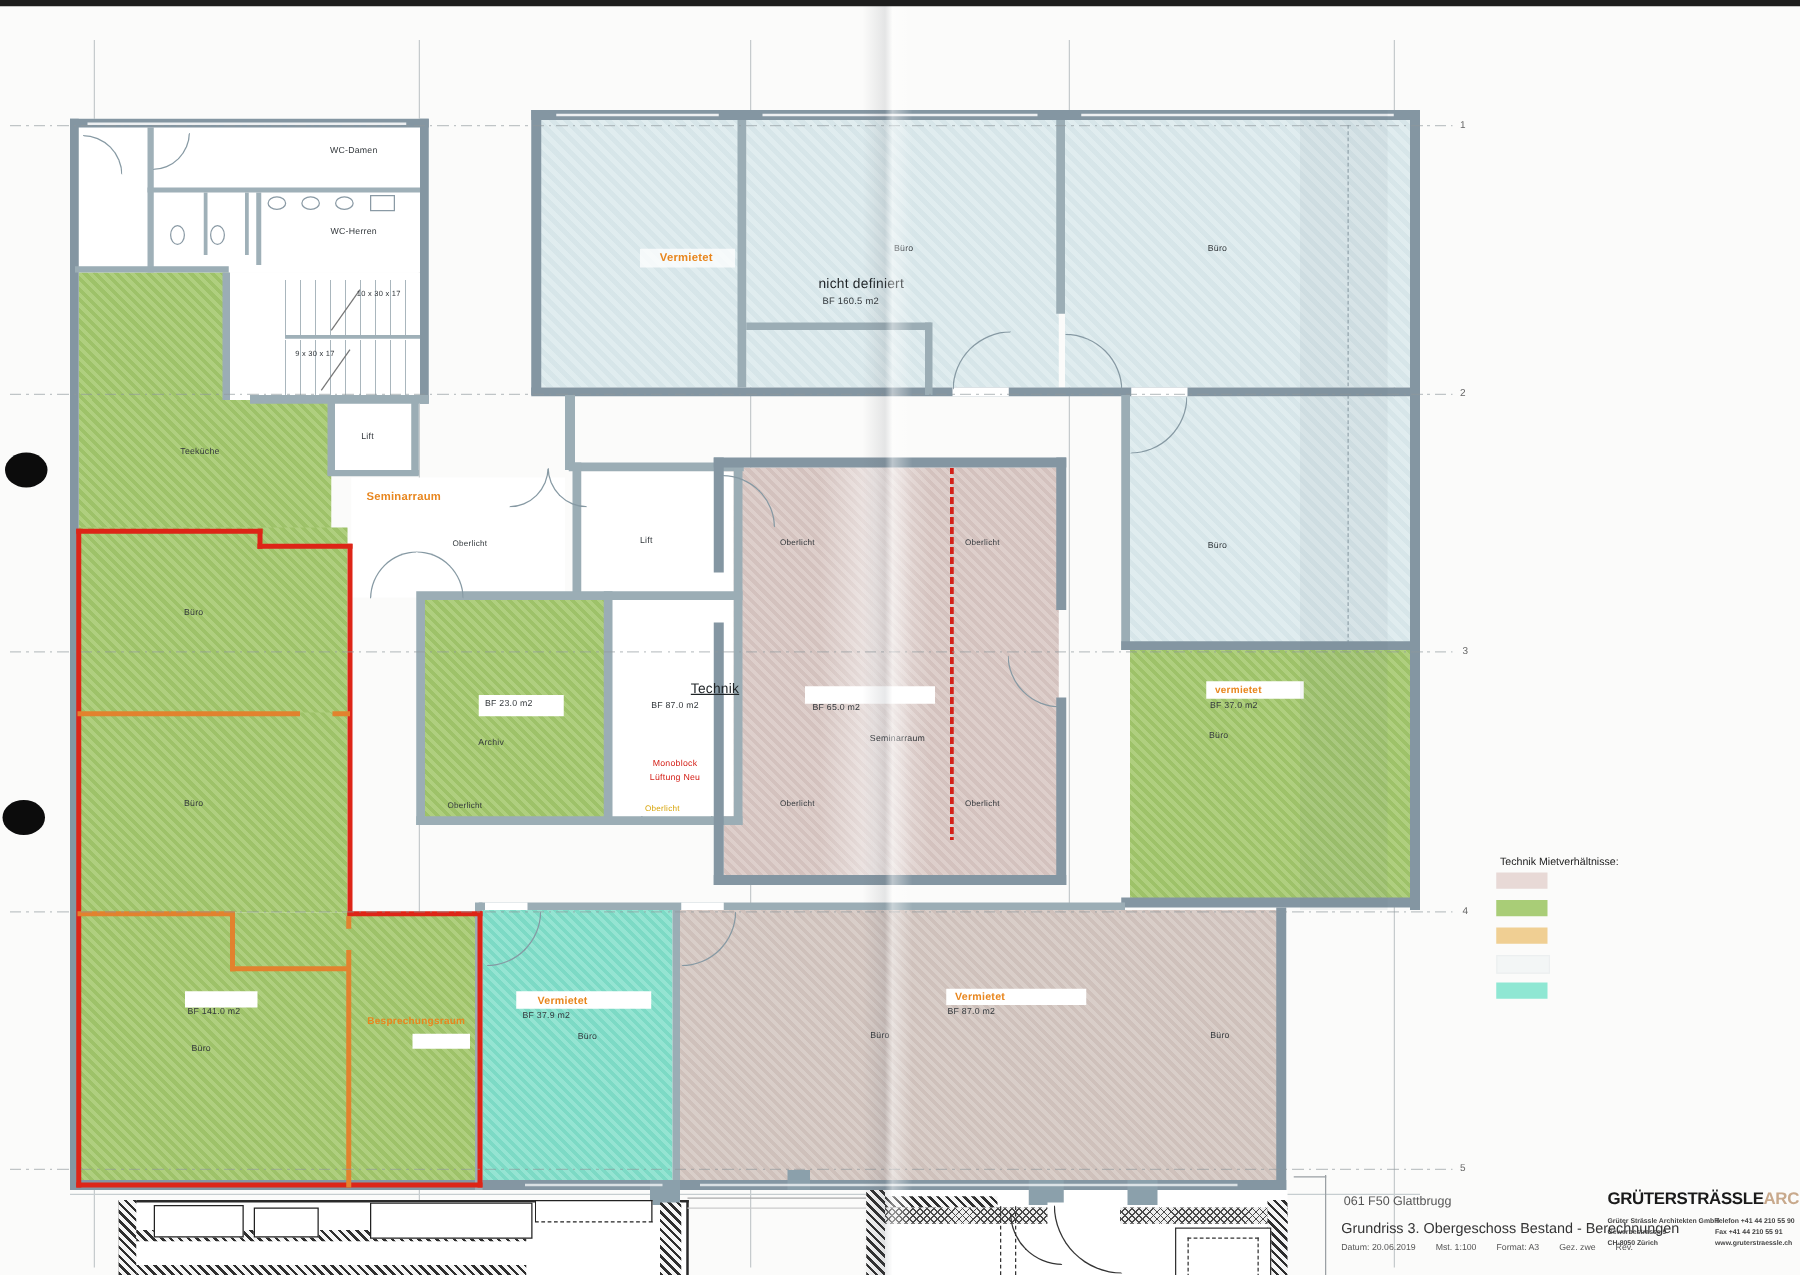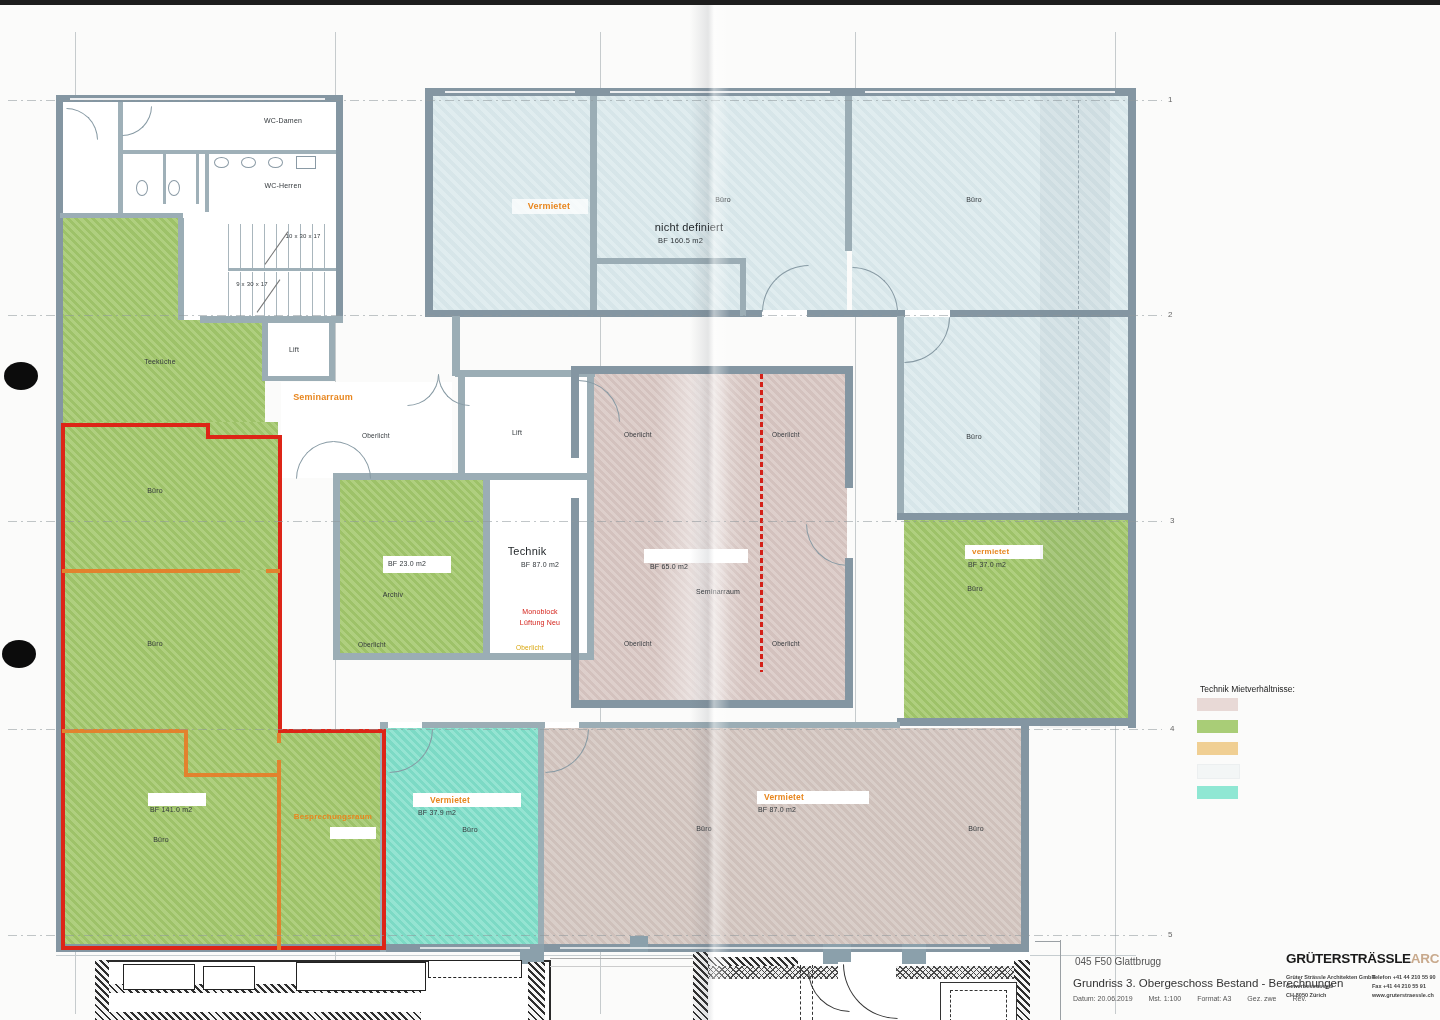--- a/index.html
+++ b/index.html
@@ -217,21 +217,21 @@
   <div class="lab lc f6" style="left:303px;top:233px;">10 x 30 x 17</div>
   <div class="lab lc f6" style="left:252px;top:281px;">9 x 30 x 17</div>
   <div class="lab lc" style="left:160px;top:358px;">Teeküche</div>
   <div class="lab lc" style="left:294px;top:346px;">Lift</div>
   <div class="lab lc lo f9" style="left:323px;top:392px;">Seminarraum</div>
   <div class="lab lc" style="left:155px;top:487px;">Büro</div>
   <div class="lab lc" style="left:155px;top:640px;">Büro</div>
   <div class="lab lc" style="left:517px;top:429px;">Lift</div>
   <div class="lab" style="left:388px;top:560px;">BF  23.0 m2</div>
   <div class="lab lc" style="left:393px;top:591px;">Archiv</div>
-  <div class="lab lc f11" style="left:527px;top:545px;color:#1e2326;">Technik</div>
+  <div class="lab lc f11" style="left:572px;top:545px;color:#1e2326;text-decoration:underline;">Technik</div>
   <div class="lab lc" style="left:540px;top:561px;">BF   87.0 m2</div>
   <div class="lab lc" style="left:540px;top:608px;color:#d42018;">Monoblock</div>
   <div class="lab lc" style="left:540px;top:619px;color:#d42018;">Lüftung Neu</div>
   <div class="lab f65" style="left:516px;top:644px;color:#d8a50a;">Oberlicht</div>
   <div class="lab" style="left:650px;top:563px;">BF   65.0 m2</div>
   <div class="lab lc" style="left:718px;top:588px;">Seminarraum</div>
   <div class="lab f65" style="left:362px;top:432px;">Oberlicht</div>
   <div class="lab f65" style="left:358px;top:641px;">Oberlicht</div>
   <div class="lab f65" style="left:624px;top:431px;">Oberlicht</div>
   <div class="lab f65" style="left:772px;top:431px;">Oberlicht</div>
@@ -270,21 +270,21 @@
 
   <div class="tb f85" style="left:1200px;top:684px;color:#222;">Technik Mietverhältnisse:</div>
   <div class="legend-sw" style="left:1197px;top:698px;background:#e8d9d6;"></div>
   <div class="legend-sw" style="left:1197px;top:720px;background:#a9cd77;"></div>
   <div class="legend-sw" style="left:1197px;top:742px;background:#f0cf93;"></div>
   <div class="legend-sw" style="left:1197px;top:764px;background:#f3f6f6;border:1px solid #eceff0;"></div>
   <div class="legend-sw" style="left:1197px;top:786px;background:#8fe7d3;"></div>
 
   <div class="abs z7" style="left:1060px;top:940px;width:1px;height:80px;background:#9aa0a4;"></div>
   <div class="abs z7" style="left:1035px;top:941px;width:26px;height:1px;background:#9aa0a4;"></div>
-  <div class="tb" style="left:1075px;top:956px;font-size:10px;color:#555;">045 F50 Glattbrugg</div>
+  <div class="tb" style="left:1075px;top:956px;font-size:10px;color:#555;">061 F50 Glattbrugg</div>
   <div class="tb" style="left:1073px;top:977px;font-size:11.5px;color:#333;">Grundriss 3. Obergeschoss Bestand - Berechnungen</div>
   <div class="tb" style="left:1073px;top:995px;font-size:7px;color:#555;">
     <span>Datum: 20.06.2019</span>
     <span style="margin-left:14px;">Mst. 1:100</span>
     <span style="margin-left:14px;">Format: A3</span>
     <span style="margin-left:14px;">Gez. zwe</span>
     <span style="margin-left:14px;">Rev.</span>
   </div>
   <div class="tb" style="left:1286px;top:951px;font-size:13.5px;font-weight:bold;letter-spacing:-.3px;">
     <span style="color:#1a1a1a;">GRÜTERSTRÄSSLE</span><span style="color:#c8a98c;">ARCHITEKTEN</span>

